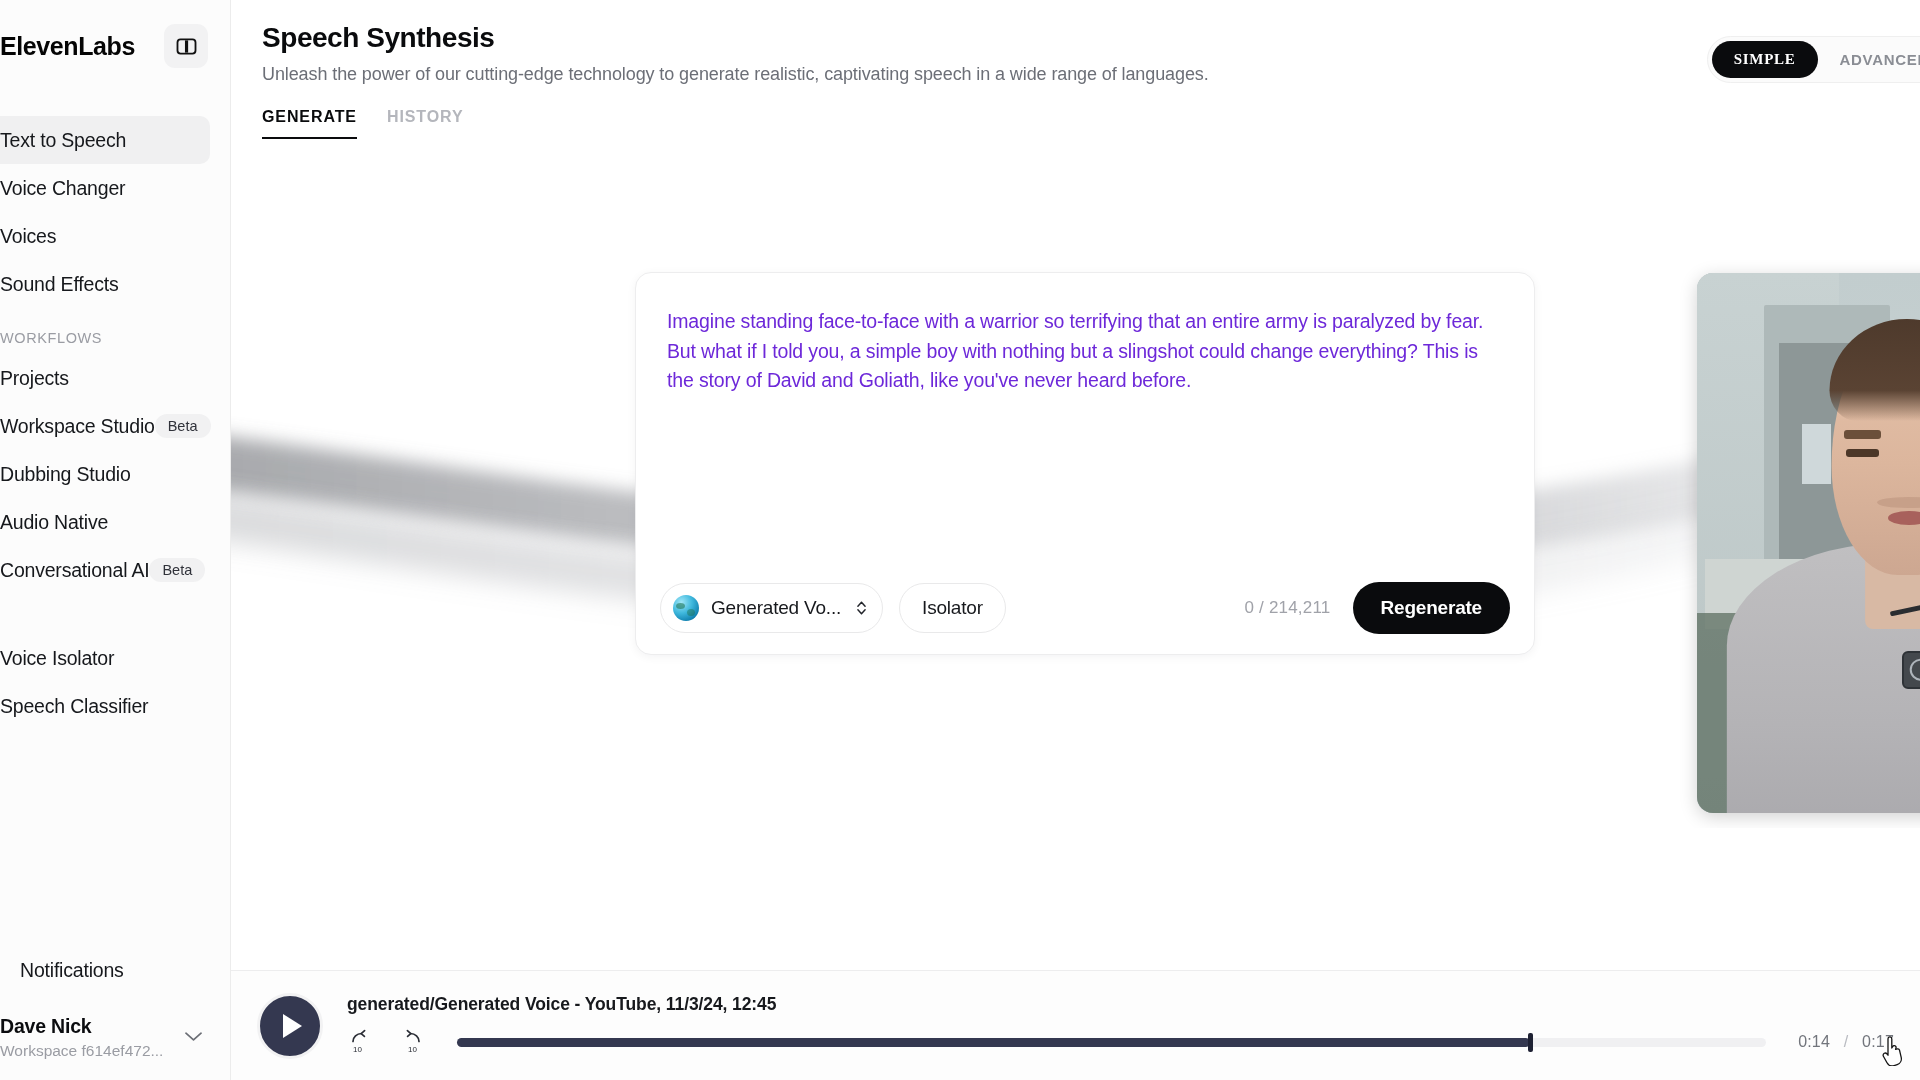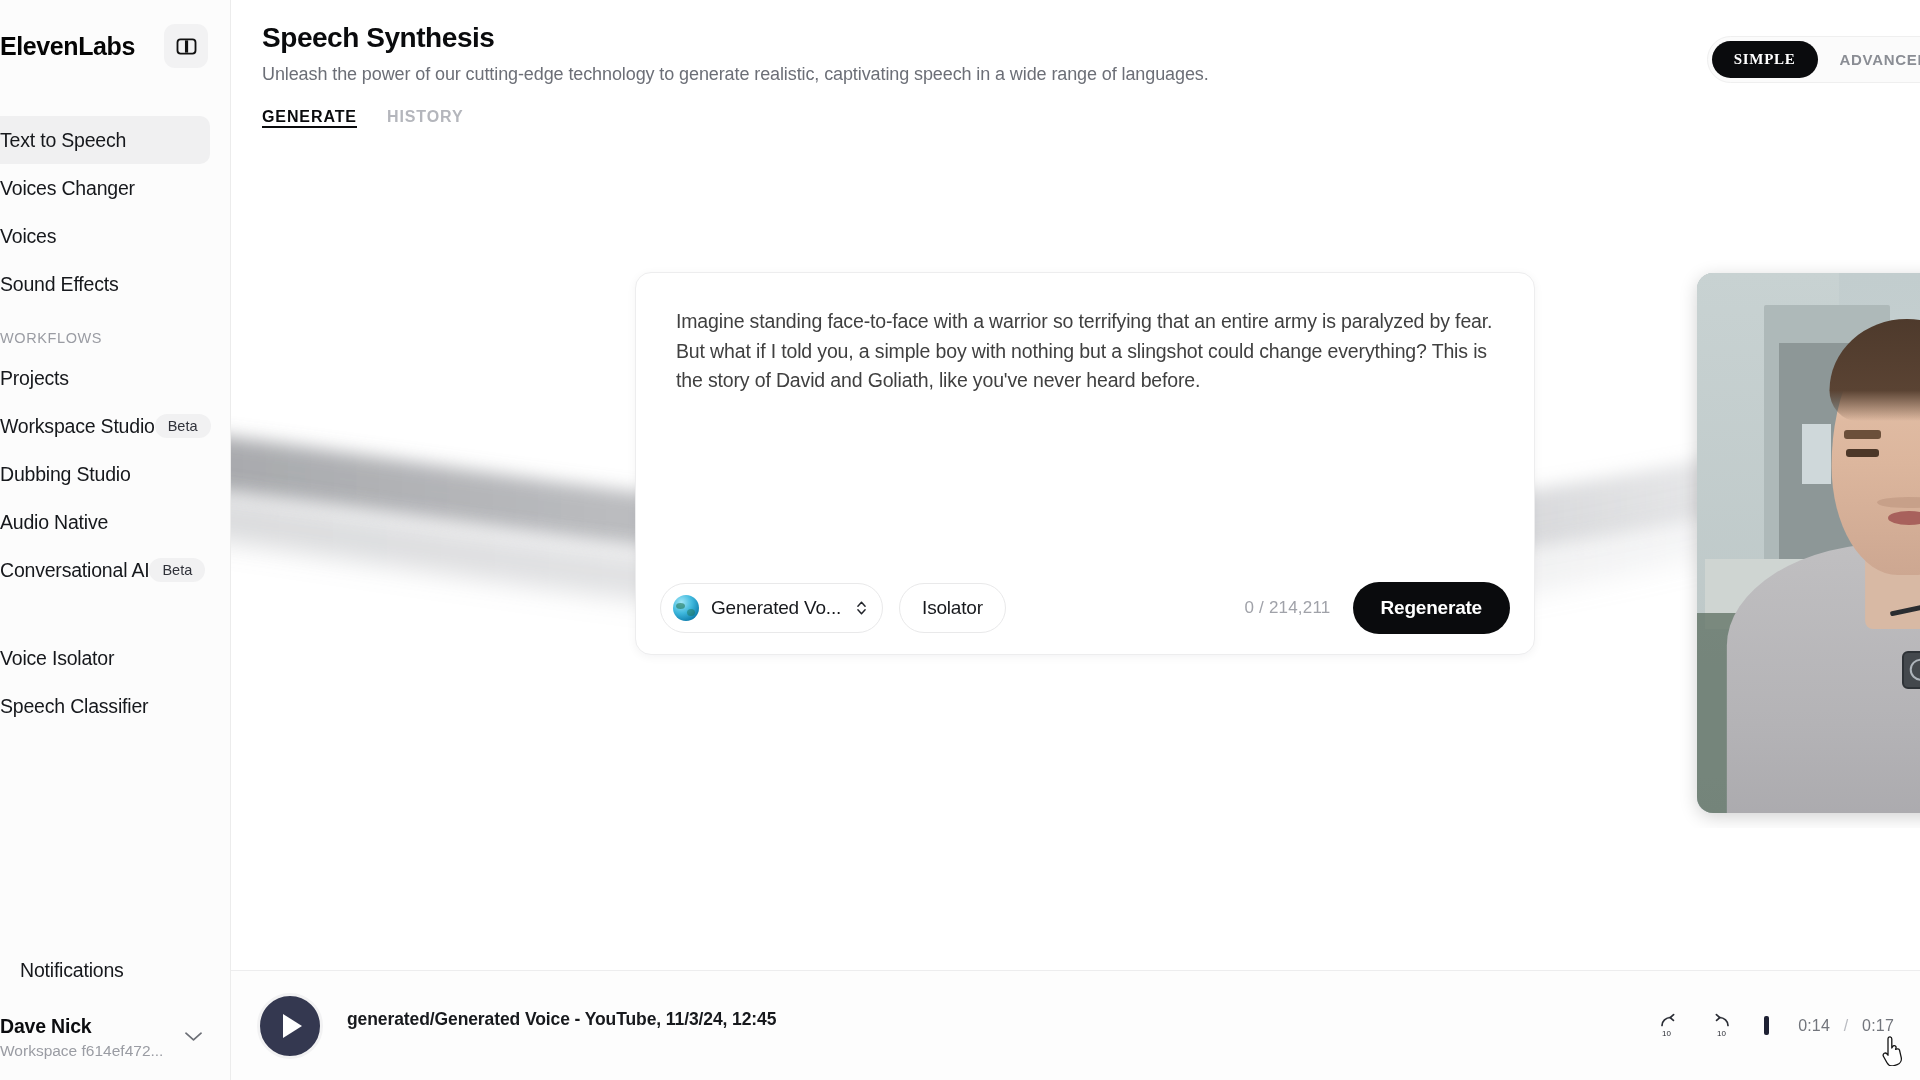--- a/index.html
+++ b/index.html
@@ -96,21 +96,21 @@
   .page-head { position: absolute; left: 31px; top: 22px; right: 0; }
   .page-title {
     font-size: 28px; font-weight: 700; color: #0a0b0d; letter-spacing: -0.45px;
   }
   .page-sub {
     font-size: 18px; color: #6c6f77; margin-top: 10px; letter-spacing: -0.1px;
   }
   .tabs { position: absolute; left: 31px; top: 108px; display: flex; gap: 30px; }
   .tab {
     font-size: 16px; font-weight: 700; letter-spacing: 0.9px;
-    color: #b4b6bc; cursor: pointer;
+    color: #b4b6bc; padding-bottom: 11px; cursor: pointer;
   }
   .tab.active { color: #0a0b0d; border-bottom: 2.5px solid #0a0b0d; }
 
   .mode-toggle {
     position: absolute; right: -36px; top: 36px;
     display: flex; align-items: center; gap: 0;
     background: #fbfbfb; border: 1px solid #efefef;
     border-radius: 999px; padding: 4px;
   }
   .mode-opt {
@@ -125,21 +125,21 @@
     position: absolute; left: 404px; top: 272px;
     width: 900px; height: 383px;
     background: #ffffff;
     border: 1px solid #ededee;
     border-radius: 16px;
     box-shadow: 0 2px 10px rgba(20,20,30,.05);
   }
   .tts-text {
     position: absolute; left: 31px; top: 34px; right: 28px;
     font-size: 19.5px; line-height: 29.5px;
-    color: #404040; letter-spacing: -0.15px; margin-left: 9px;
+    color: #6d28d9; letter-spacing: -0.15px;
   }
   .tts-bar {
     position: absolute; left: 0; right: 0; bottom: 0; height: 92px;
     display: flex; align-items: center; padding: 0 24px;
   }
   .voice-pill {
     display: flex; align-items: center; gap: 12px;
     height: 50px; padding: 0 14px 0 12px;
     border: 1px solid #e9e9ea; border-radius: 999px;
     background: #fff; cursor: pointer;
@@ -262,21 +262,21 @@
     background: #343850; border: 3px solid #f2f2f3;
     display:flex; align-items:center; justify-content:center;
     flex: none; cursor: pointer; margin-right: 24px;
   }
   .play-tri {
     width: 0; height: 0; margin-left: 5px;
     border-left: 19px solid #ffffff;
     border-top: 12px solid transparent;
     border-bottom: 12px solid transparent;
   }
-  .player-col { flex: 1; display: flex; flex-direction: row; justify-content: space-between; }
+  .player-col { flex: 1; display: flex; flex-direction: column; justify-content: space-between; }
   .player-title {
     font-size: 17.5px; font-weight: 700; color: #17191d;
     letter-spacing: -0.1px; margin-bottom: 12px;
   }
   .player-row { display: flex; align-items: center; gap: 18px; }
   .skip { width: 30px; height: 30px; cursor: pointer; flex: none; }
   .track {
     flex: 1; height: 9px; border-radius: 5px; background: #f0f0f2;
     position: relative; margin: 0 14px; cursor: pointer;
   }
@@ -308,21 +308,21 @@
           <rect x="10.4" y="5.6" width="3.3" height="12.8" fill="#111"></rect>
         </svg>
       </div>
     </div>
 
     <nav class="sb-nav">
       <div class="sb-item active">
         <span class="lbl">Text to Speech</span>
       </div>
       <div class="sb-item">
-        <span class="lbl">Voices Changer</span>
+        <span class="lbl">Voice Changer</span>
       </div>
       <div class="sb-item">
         <span class="lbl">Voices</span>
       </div>
       <div class="sb-item">
         <span class="lbl">Sound Effects</span>
       </div>
 
       <div class="sb-section">WORKFLOWS</div>
 

